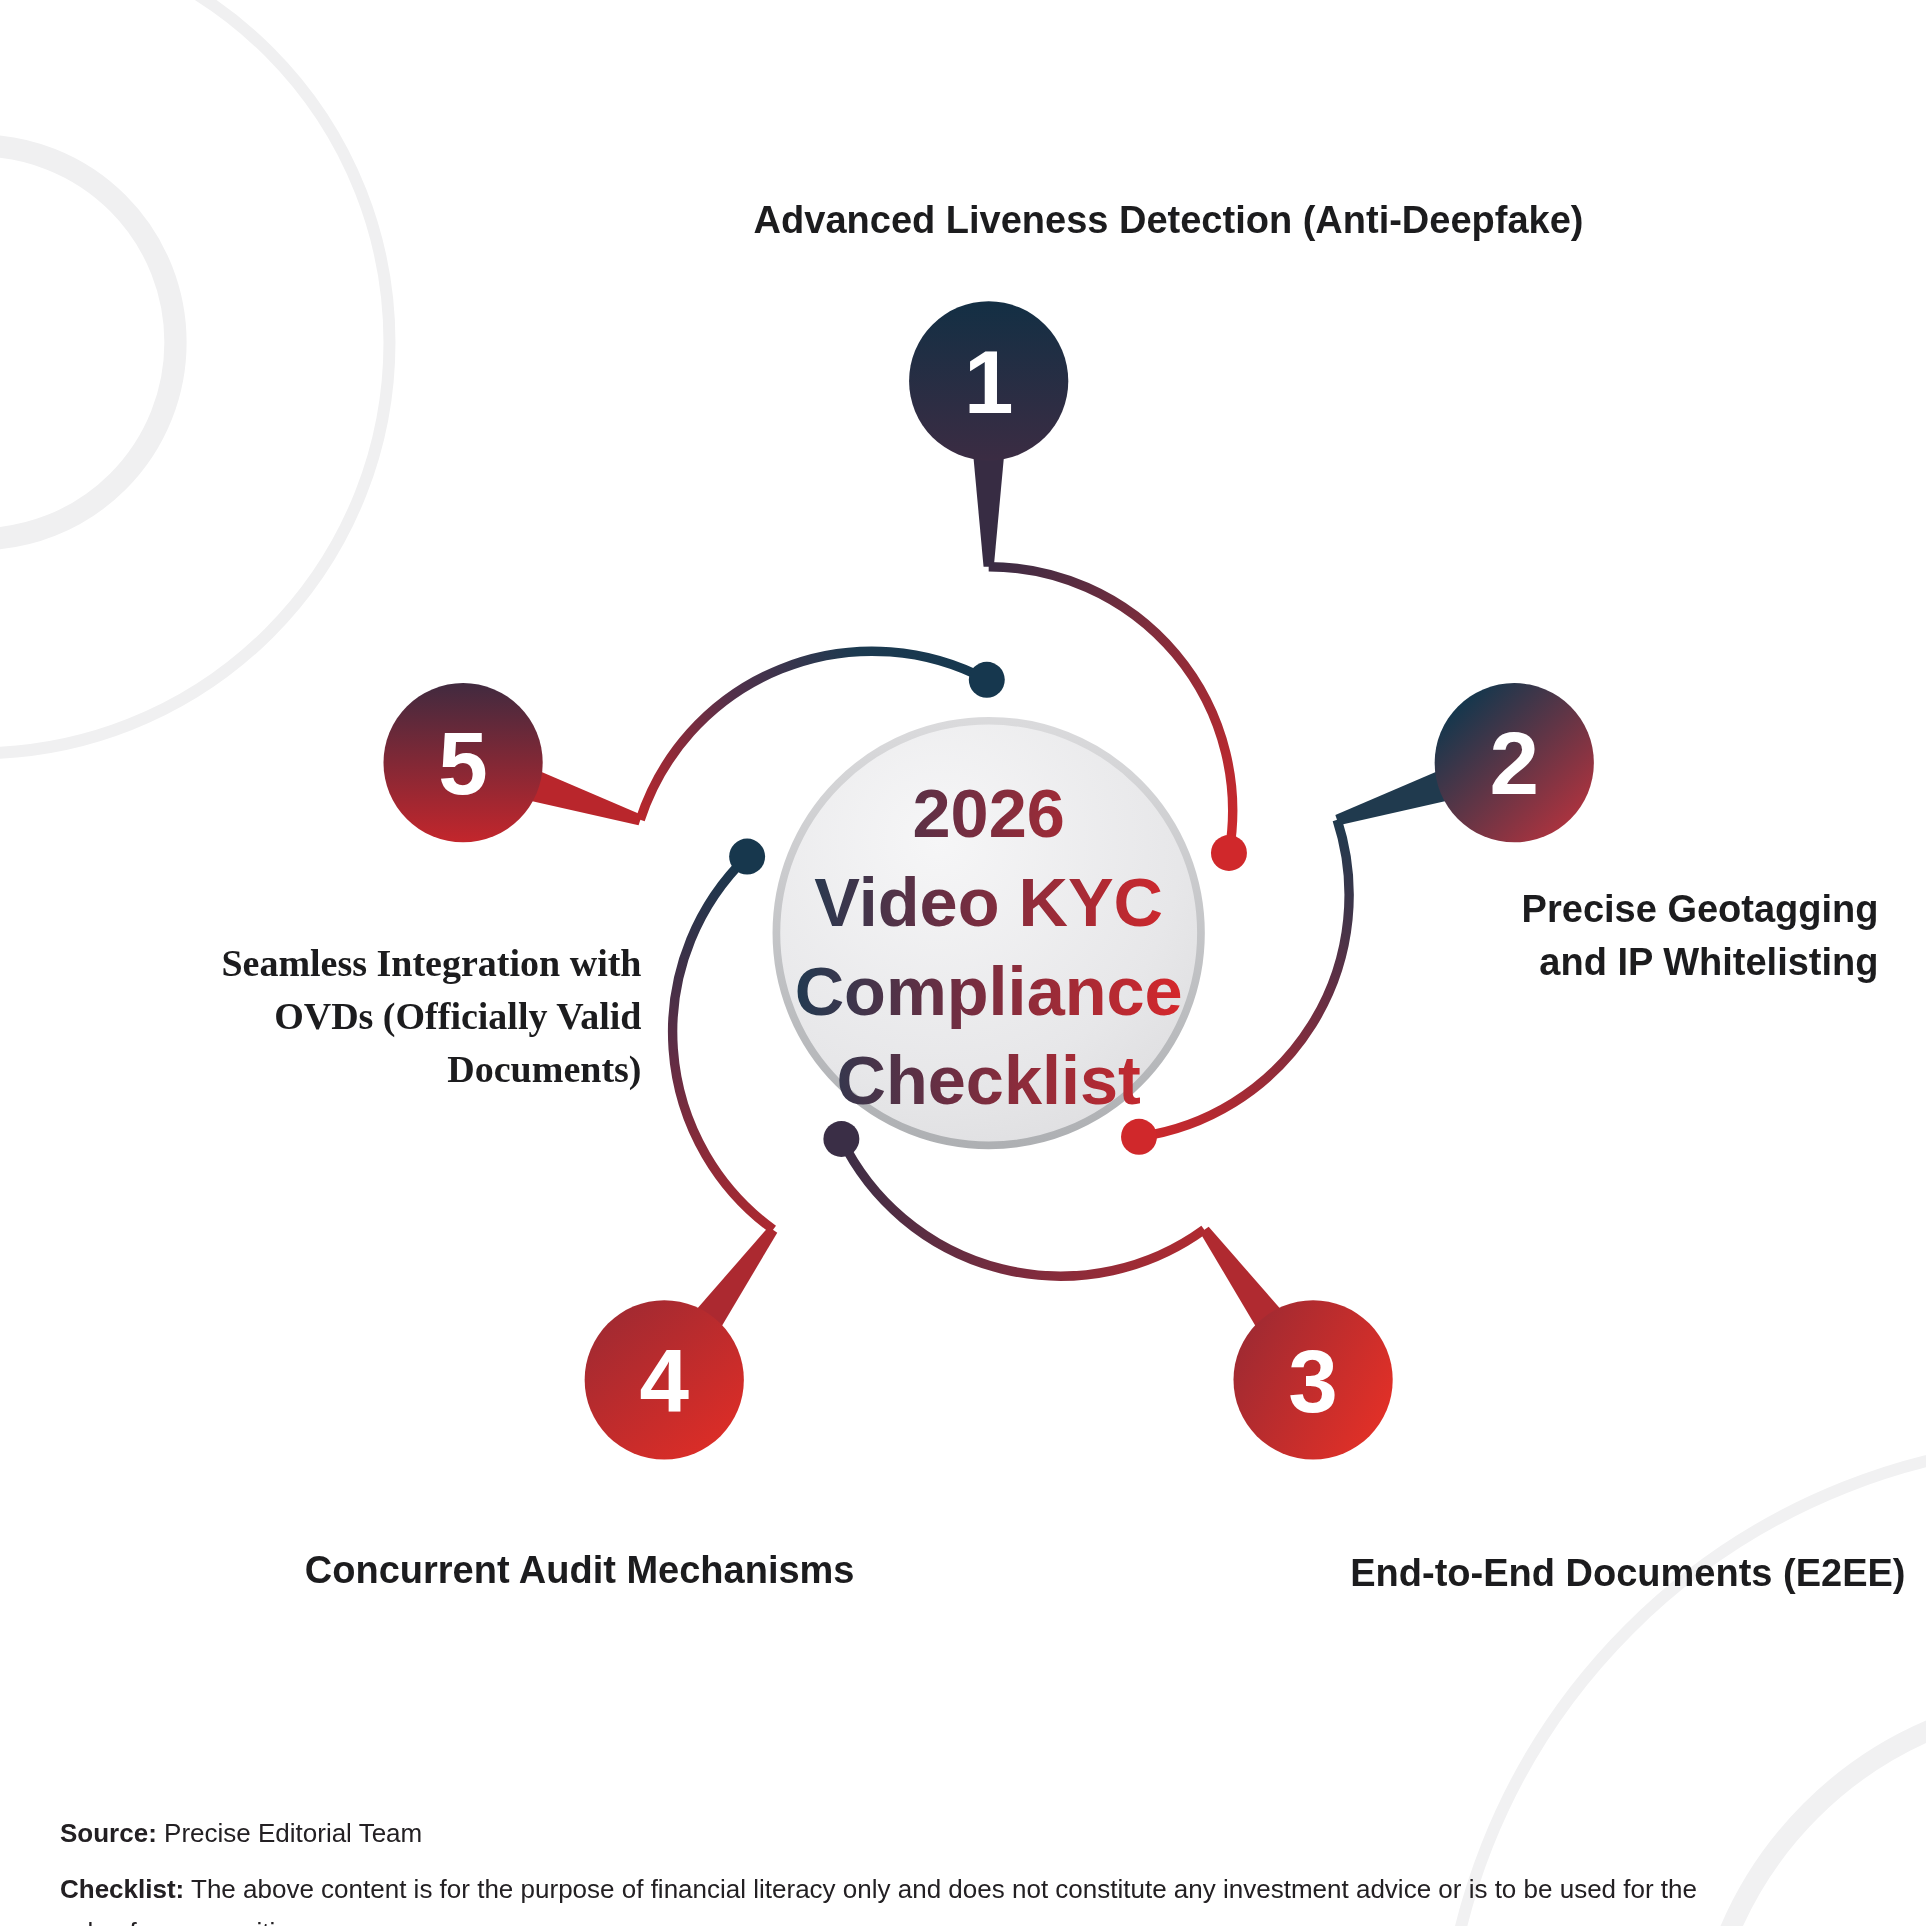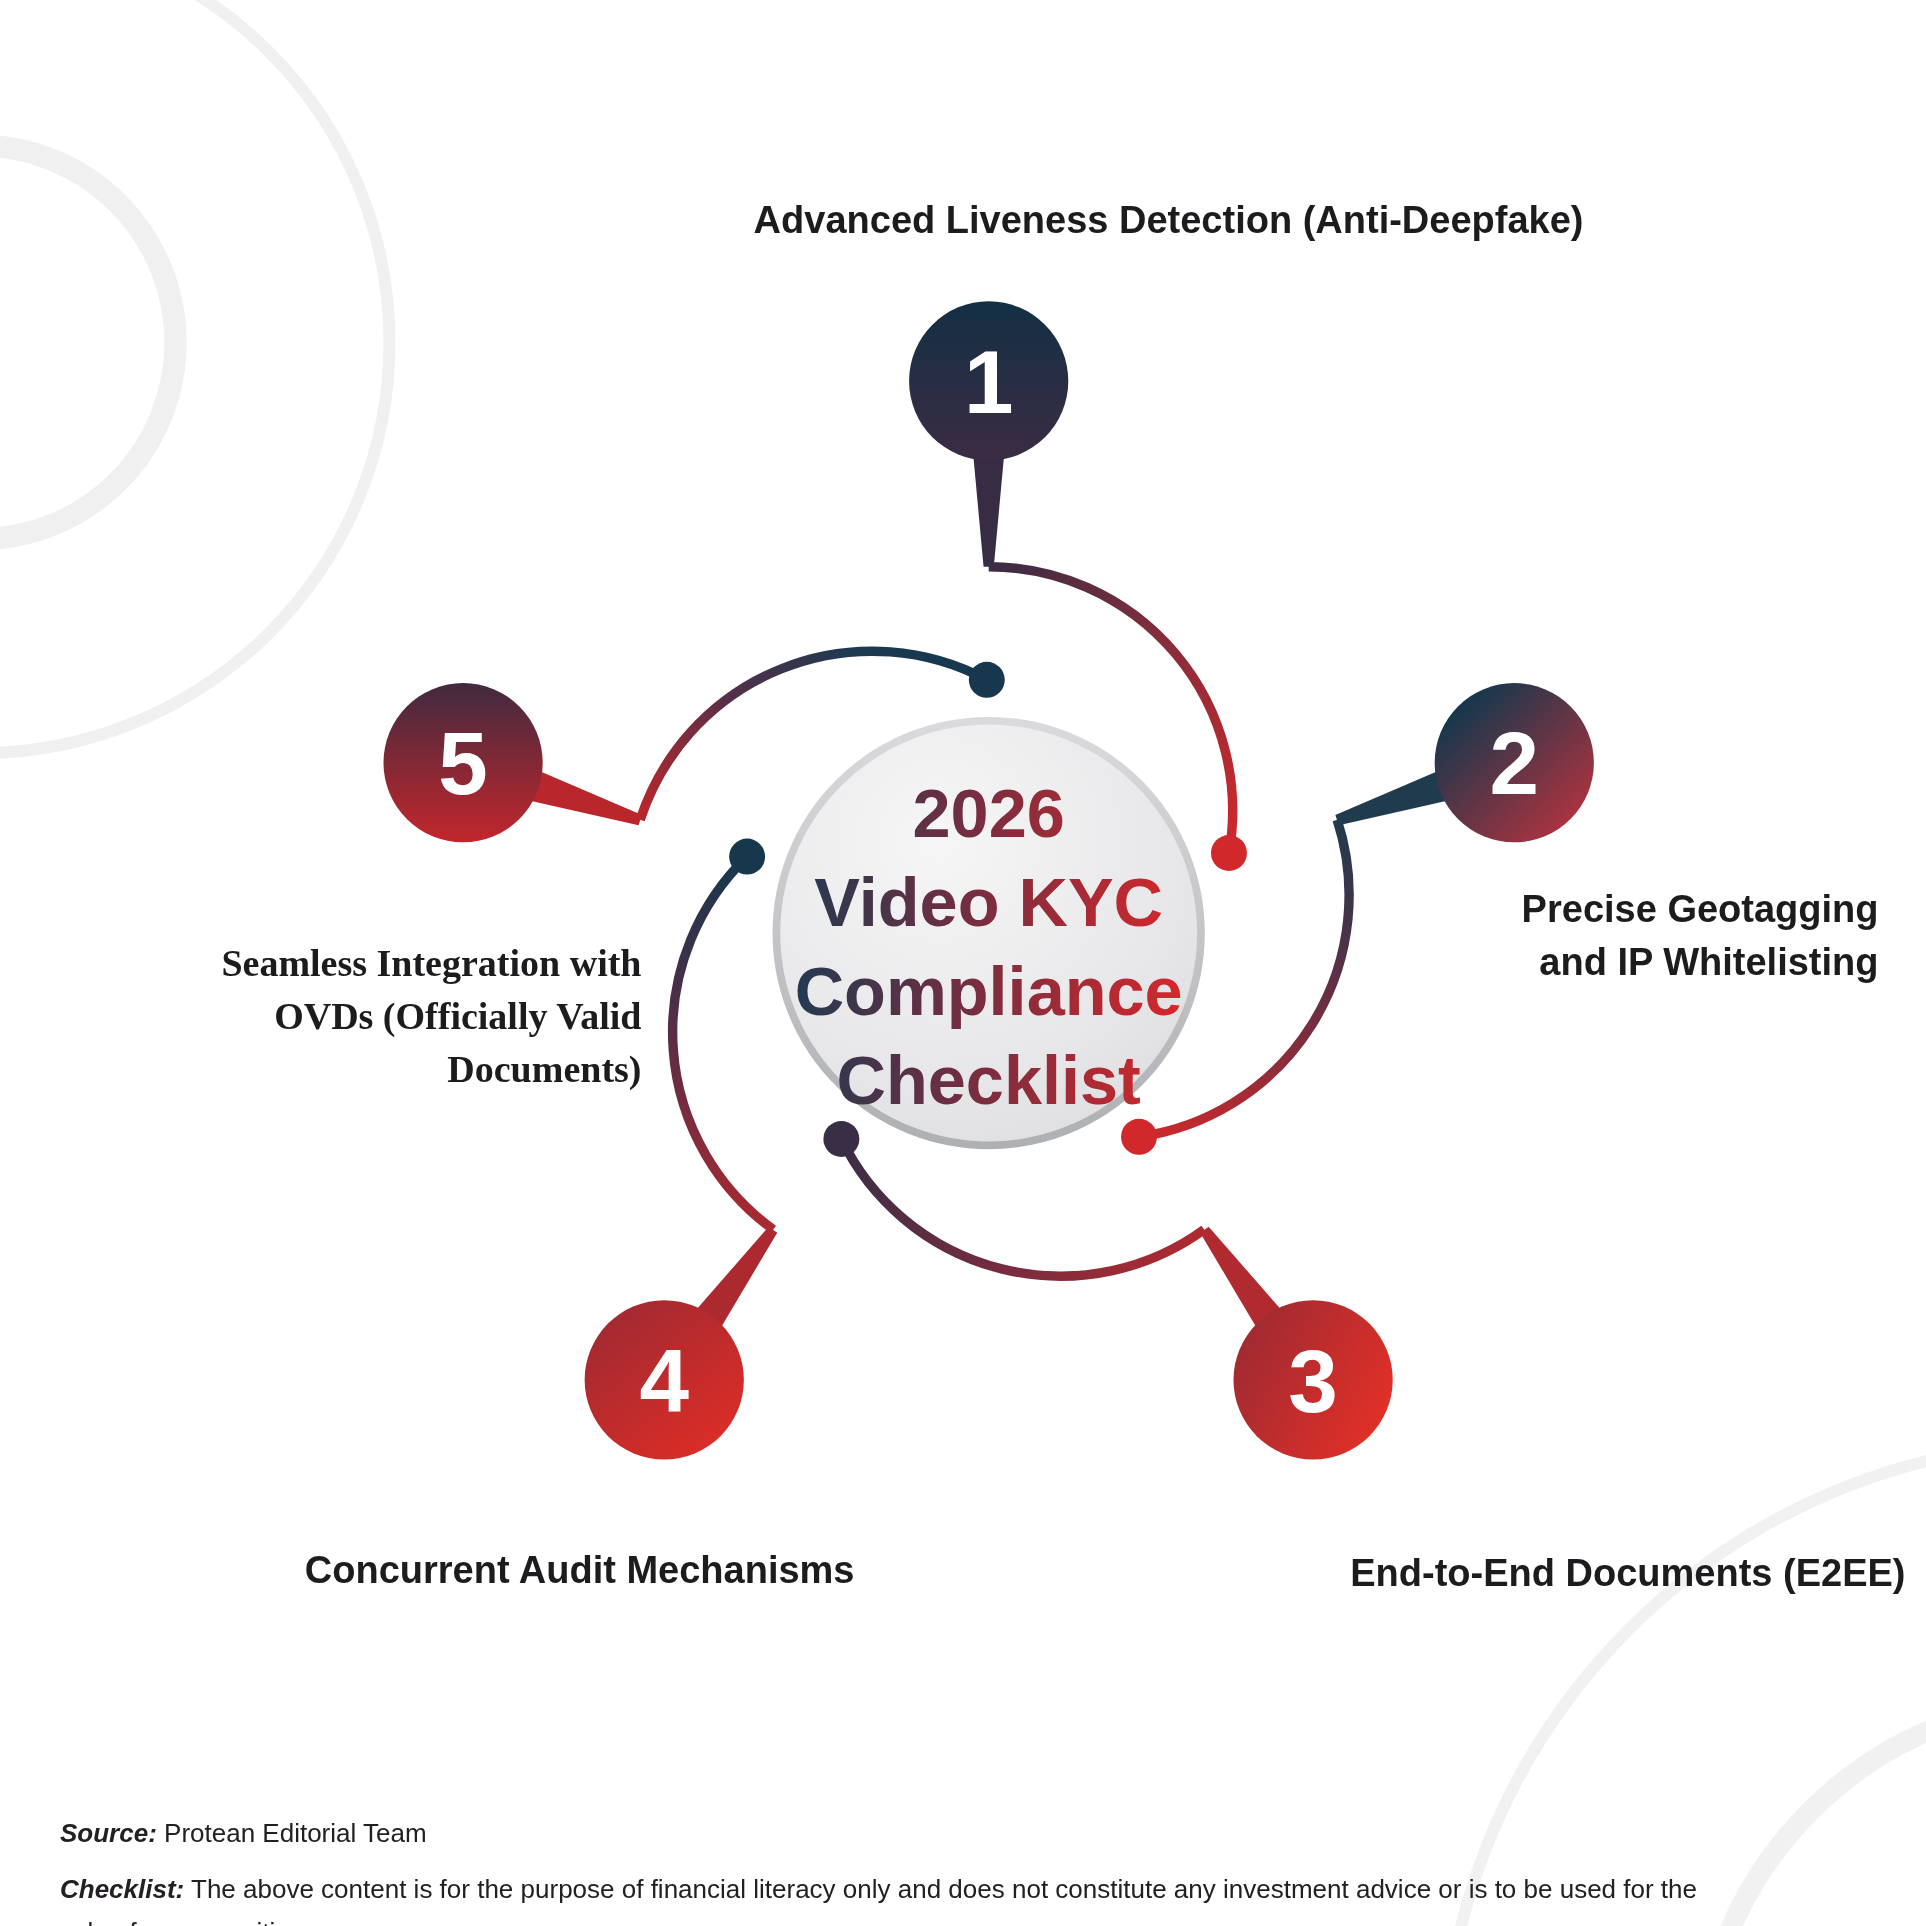--- a/index.html
+++ b/index.html
@@ -11,21 +11,21 @@
   #stage{position:absolute;left:0;top:0;width:1926px;height:1926px;}
   .step-label{
     position:absolute;transform:translateX(-50%);
     text-align:right;font-weight:bold;font-size:38px;line-height:53px;
     color:#1c1c1e;white-space:pre-line;
   }
   .footer-line{
     position:absolute;left:60px;color:#232023;font-size:26px;line-height:43px;
     white-space:pre-line;width:1849px;
   }
-  .footer-line b{font-weight:bold;font-style:italic;}
+  .footer-line b{font-weight:bold;}
 </style>
 </head>
 <body>
 
 <svg id="stage" viewBox="0 0 2250 2250" xmlns="http://www.w3.org/2000/svg">
   <defs>
 
     <linearGradient id="titleGrad" gradientUnits="userSpaceOnUse" x1="930" y1="1090" x2="1390" y2="1090">
       <stop offset="0" stop-color="#223a51"></stop>
       <stop offset="0.4" stop-color="#6e2e42"></stop>
@@ -164,19 +164,19 @@
 <div class="step-label" style="left:984px;top:194px;width:1199px;">Advanced Liveness Detection (Anti-Deepfake)</div>
 <div class="step-label" style="left:1639px;top:883px;width:479px;">Precise Geotagging
 and IP Whitelisting</div>
 <div class="step-label" style="left:1503px;top:1547px;width:805px;">End-to-End Documents (E2EE)</div>
 <div class="step-label" style="left:452px;top:1544px;width:805px;">Concurrent Audit Mechanisms</div>
 <div class="step-label" style="left:342px;top:937px;width:599px;font-family:Liberation Serif, serif;">Seamless Integration with
 OVDs (Officially Valid
 Documents)</div>
 
 <div class="footer-line" style="top:1769px;">
-  <b>Source:</b><span> Protean Editorial Team</span>
+  <b>Source:</b><span> Precise Editorial Team</span>
 </div>
 <div class="footer-line" style="top:1825px;">
   <b>Checklist:</b><span> The above content is for the purpose of financial literacy only and does not constitute any investment advice or is to be used for the
 sale of any securities.</span>
 </div>
 
 
 </body></html>

